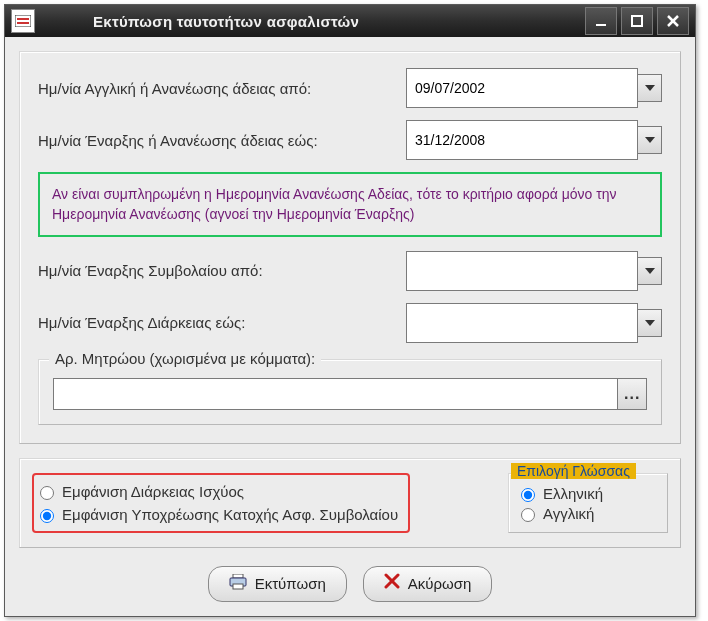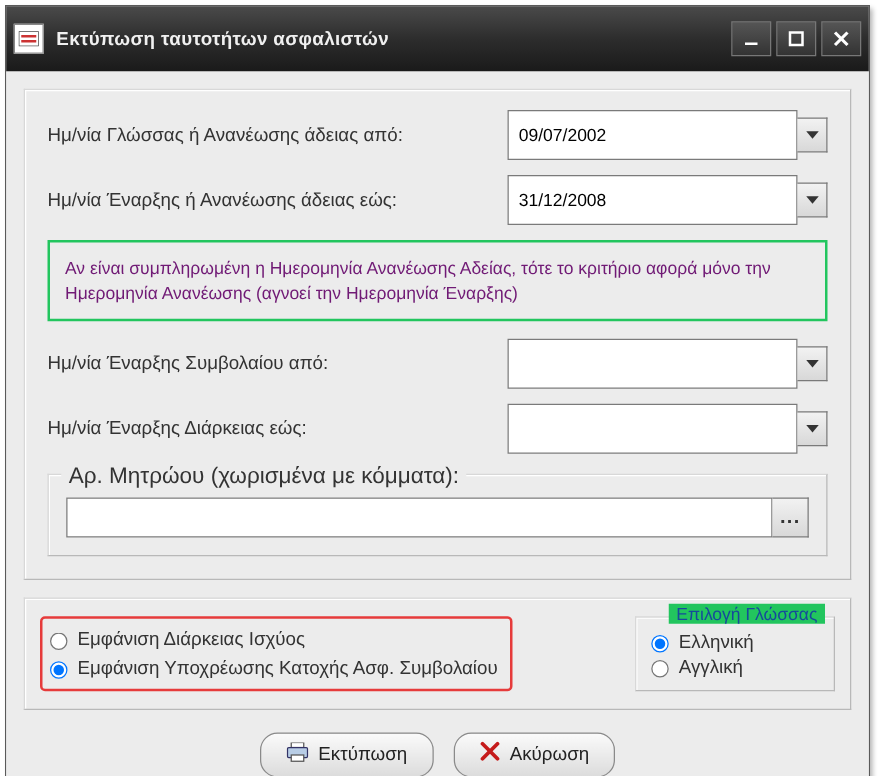--- a/index.html
+++ b/index.html
@@ -15,27 +15,28 @@
     overflow: hidden;
   }
   .window {
     width: 692px;
     margin: 4px;
     background: #ececec;
     border: 1px solid #5a5a5a;
     box-shadow: 2px 2px 4px rgba(0,0,0,0.3);
   }
   .titlebar {
-    height: 52px;
+    height: 32px;
     background: linear-gradient(to bottom, #4a4a4a 0%, #2d2d2d 50%, #1a1a1a 100%);
     display: flex;
     align-items: center;
     padding: 0 6px;
     color: #fff;
     position: relative;
+    gap: 48px;
   }
   .titlebar-icon {
     width: 24px;
     height: 24px;
     background: #fff;
     border: 1px solid #888;
     margin-right: 10px;
     display: flex;
     align-items: center;
     justify-content: center;
@@ -139,21 +140,21 @@
     margin-top: 10px;
     position: relative;
     box-shadow: inset 1px 1px 0 #fff;
   }
   .fieldset-legend {
     position: absolute;
     top: -10px;
     left: 10px;
     background: #ececec;
     padding: 0 6px;
-    font-size: 18px;
+    font-size: 15px;
     color: #333;
   }
   .text-input-wide {
     width: 100%;
     height: 32px;
     border: 1px solid #7a7a7a;
     background: #fff;
     padding: 0 8px;
     font-size: 14px;
     font-family: inherit;
@@ -210,22 +211,22 @@
     border-left-color: #d8d8d8;
     box-shadow: inset 1px 1px 0 #fff;
     padding: 8px 16px 10px 12px;
     position: relative;
     min-width: 160px;
     margin-left: auto;
   }
   .lang-legend {
     position: absolute;
     top: -11px;
-    left: 26px;
-    background: #22c55e;
+    left: 2px;
+    background: #eab308;
     padding: 0 6px;
     font-size: 14px;
     color: #164a9a;
   }
   .lang-box .radio-row {
     margin-top: 3px;
   }
   .button-bar {
     display: flex;
     justify-content: center;
@@ -284,21 +285,21 @@
             <line x1="12" y1="2" x2="2" y2="12" stroke="#fff" stroke-width="2.5"></line>
           </svg>
       </div>
     </div>
   </div>
 
   <div class="client">
     <div class="panel">
 
       <div class="form-row">
-        <label class="row-label">Ημ/νία Γλώσσας ή Ανανέωσης άδειας από:</label>
+        <label class="row-label">Ημ/νία Αγγλική ή Ανανέωσης άδειας από:</label>
         <div class="combo">
           <input class="combo-input" type="text" value="09/07/2002" style="">
           <div class="combo-btn">
               <span class="arrow-down"></span>
             </div>
         </div>
       </div>
 
       <div class="form-row">
         <label class="row-label">Ημ/νία Έναρξης ή Ανανέωσης άδειας εώς:</label>

